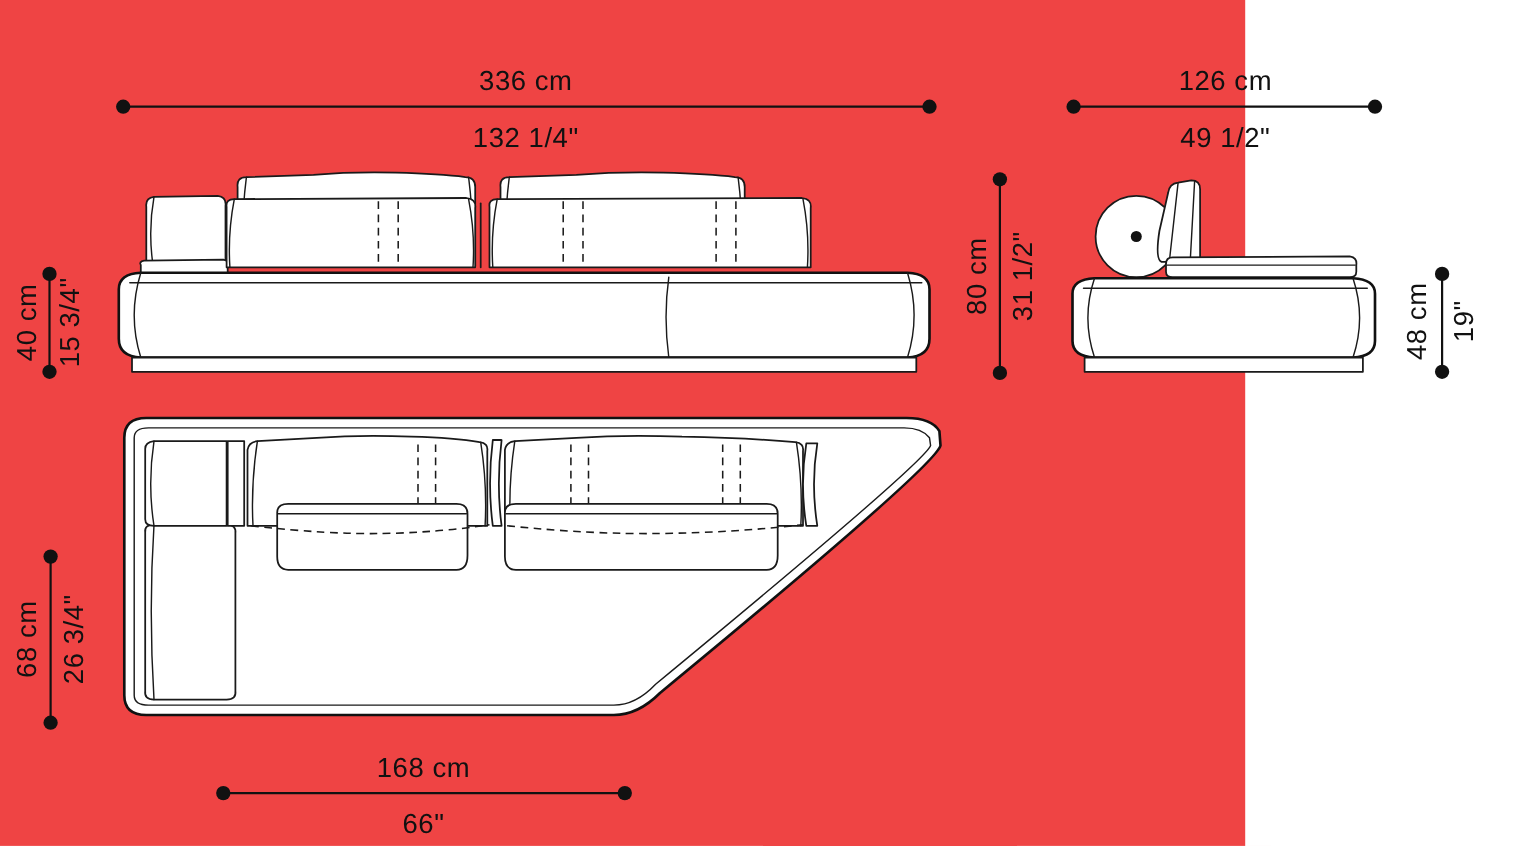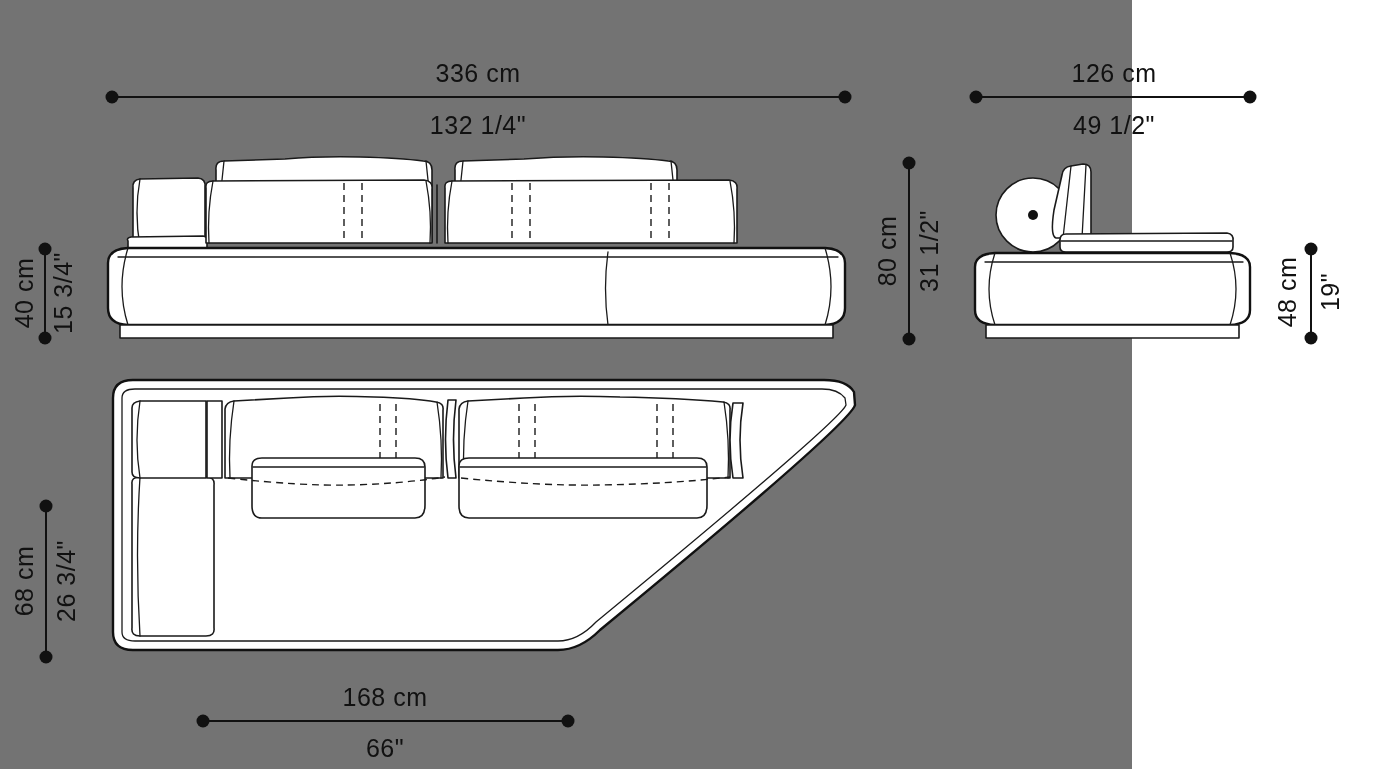--- a/index.html
+++ b/index.html
@@ -10,21 +10,21 @@
   body {
     width: 1400px;
     height: 769px;
     font-family: "Liberation Sans", sans-serif;
     overflow: hidden;
   }
   #drawing-root {
     position: relative;
     width: 1132px;
     height: 769px;
-    background: #737373;
+    background: #ef4444;
   }
   svg.drawing {
     display: block;
     width: 1400px;
     height: 769px;
   }
   .obj {
     fill: #ffffff;
     stroke: #1a1a1a;
     stroke-width: 1.6;

